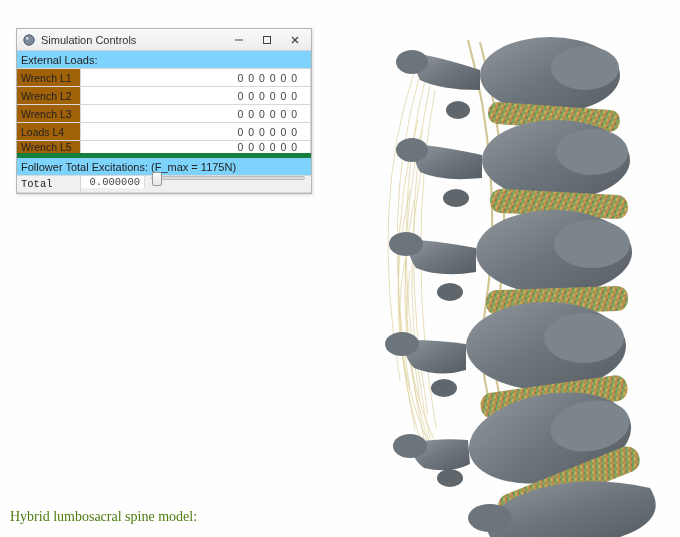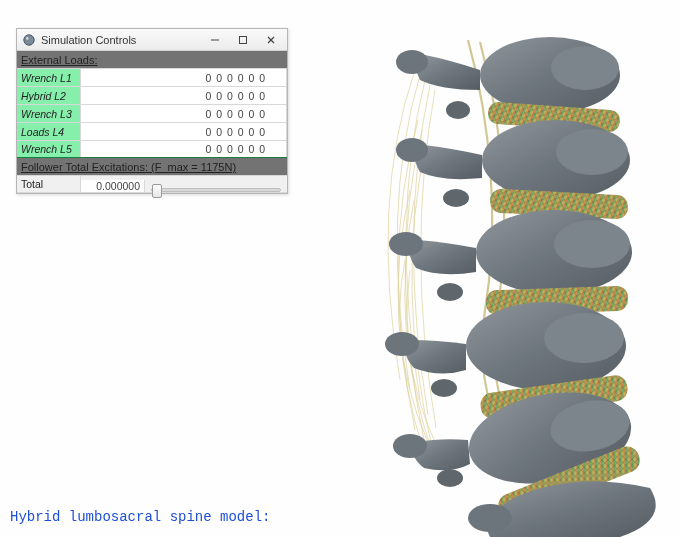--- a/index.html
+++ b/index.html
@@ -10,21 +10,21 @@
     font-family: "Segoe UI", Tahoma, sans-serif;
     position: relative;
     overflow: hidden;
   }
 
   
   .window {
     position: absolute;
     top: 28px;
     left: 16px;
-    width: 272px;
+    width: 296px;
     background: #f0f0f0;
     border: 1px solid #b5b5b5;
     box-shadow: 1px 1px 3px rgba(0,0,0,0.15);
     font-size: 11px;
     color: #222;
   }
   .titlebar {
     display: flex;
     align-items: center;
     height: 22px;
@@ -43,77 +43,76 @@
     width: 28px; height: 20px;
     display: flex; align-items: center; justify-content: center;
     color: #555;
     cursor: default;
   }
 
   .section-label {
     padding: 3px 4px 2px 4px;
     font-size: 11px;
     color: #222;
-    background: #737373;
-    text-decoration: underline;
+    background: #7dd3fc;
   }
 
   .row {
     display: flex;
     align-items: stretch;
     height: 18px;
     border-top: 1px solid #d8d8d8;
   }
   .row .lbl {
     width: 64px;
     padding: 2px 4px;
     font-size: 10.5px;
     color: #222;
-    background: #86efac;
+    background: #a16207;
     border-right: 1px solid #d8d8d8;
-    display: flex; align-items: center; font-style: italic;
+    display: flex; align-items: center;
   }
   .row .field {
     flex: 1;
     background: #fff;
     border-right: 1px solid #d8d8d8;
     display: flex; align-items: center; justify-content: flex-end;
-    padding: 0 20px;
+    padding: 0 12px;
     font-size: 10.5px;
     letter-spacing: 1px;
     color: #444;
     font-family: "Segoe UI", sans-serif;
   }
-  .row.last { border-bottom: 1px solid #15803d; }
+  .row.last { border-bottom: 5px solid #15803d; }
 
   .follower-row {
     display: flex;
-    align-items: flex-end;
+    align-items: flex-start;
     height: 18px;
     border-top: 1px solid #d8d8d8;
     border-bottom: 1px solid #d8d8d8;
+    font-family: Liberation Mono, monospace;
   }
   .follower-row .lbl {
     width: 64px;
     padding: 2px 4px;
     font-size: 10.5px;
     color: #222;
     background: #f0f0f0;
     border-right: 1px solid #d8d8d8;
     display: flex; align-items: center;
   }
   .follower-row .valbox {
     width: 64px;
     background: #fff;
     border-right: 1px solid #d8d8d8;
     display: flex; align-items: center; justify-content: flex-end;
     padding: 0 4px;
     font-size: 10.5px;
     color: #444;
-    margin-top: 16px;
   }
   .follower-row .slider-cell {
     flex: 1;
     background: #f0f0f0;
     display: flex; align-items: center;
     padding: 0 6px;
   }
   .slider-track {
     position: relative;
     flex: 1;
@@ -140,23 +139,23 @@
     width: 340px;
     height: 537px;
   }
 
   
   .caption {
     position: absolute;
     left: 10px;
     bottom: 10px;
     font-size: 14px;
-    color: #1d4ed8;
+    color: #4d7c0f;
     line-height: 1.45;
-    font-family: Liberation Mono, monospace;
+    font-family: Liberation Serif, serif;
   }
 </style>
 </head>
 <body>
 
 <div class="window">
   <div class="titlebar">
     <span class="app-icon">
       <svg width="14" height="14" viewBox="0 0 14 14">
         <circle cx="7" cy="7" r="5.2" fill="#7a8a99" stroke="#4a5a69" stroke-width="1"></circle>
@@ -184,21 +183,21 @@
     </div>
   </div>
 
   <div class="section-label">External Loads:</div>
 
   <div class="row">
     <div class="lbl">Wrench L1</div>
     <div class="field">0 0 0 0 0 0</div>
   </div>
   <div class="row">
-    <div class="lbl">Hybrid L2</div>
+    <div class="lbl">Wrench L2</div>
     <div class="field">0 0 0 0 0 0</div>
   </div>
   <div class="row">
     <div class="lbl">Wrench L3</div>
     <div class="field">0 0 0 0 0 0</div>
   </div>
   <div class="row">
     <div class="lbl">Loads L4</div>
     <div class="field">0 0 0 0 0 0</div>
   </div>

